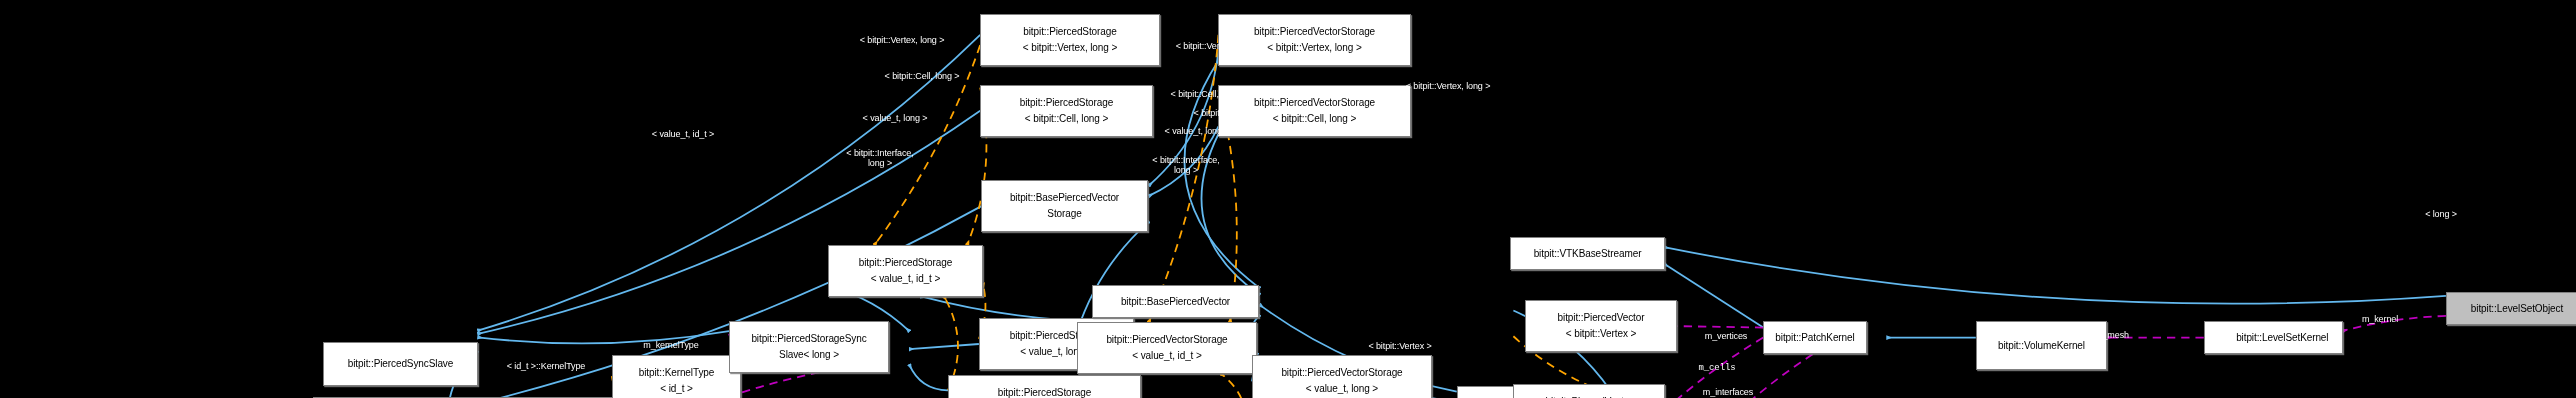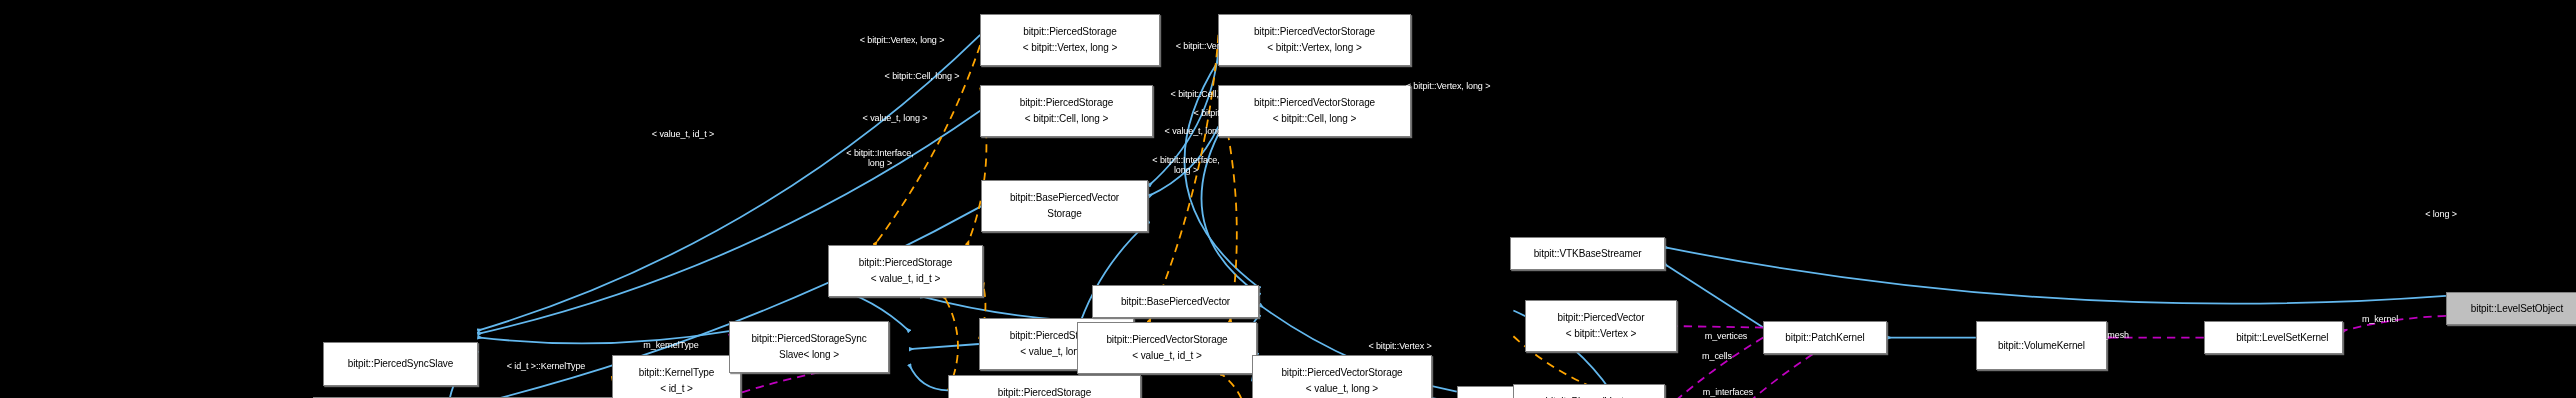--- a/index.html
+++ b/index.html
@@ -151,21 +151,21 @@
       <div class="node" style="left: 1218px; top: 14px; width: 193px; height: 52px;"><span>bitpit::PiercedVectorStorage
 &lt; bitpit::Vertex, long &gt;</span></div>
       <div class="node" style="left: 1218px; top: 85px; width: 193px; height: 52px;"><span>bitpit::PiercedVectorStorage
 &lt; bitpit::Cell, long &gt;</span></div>
       <div class="node" style="left: 1457px; top: 386px; width: 155px; height: 52px;"></div>
       <div class="node" style="left: 1510px; top: 237px; width: 155px; height: 33px; text-align: center;"><span>bitpit::VTKBaseStreamer</span></div>
       <div class="node" style="left: 1513px; top: 300px; width: 152px; height: 52px; margin-left: 12px;"><span>bitpit::PiercedVector
 &lt; bitpit::Vertex &gt;</span></div>
       <div class="node" style="left: 1513px; top: 384px; width: 152px; height: 52px;"><span>bitpit::PiercedVector
 &lt; bitpit::Cell &gt;</span></div>
-      <div class="node" style="left: 1763px; top: 321px; width: 124px; height: 33px; align-items: center;"><span>bitpit::PatchKernel</span></div>
+      <div class="node" style="left: 1763px; top: 321px; width: 104px; height: 33px; align-items: center;"><span>bitpit::PatchKernel</span></div>
       <div class="node" style="left: 1976px; top: 321px; width: 131px; height: 49px;"><span>bitpit::VolumeKernel</span></div>
       <div class="node" style="left: 2204px; top: 321px; width: 139px; height: 33px; padding-left: 20px;"><span>bitpit::LevelSetKernel</span></div>
       <div class="node focus" style="left: 2446px; top: 292px; width: 142px; height: 33px;"><span>bitpit::LevelSetObject</span></div>
     </div>
   <div id="label-layer">
       <div class="elabel" style="left: 902px; top: 40px;">&lt; bitpit::Vertex, long &gt;</div>
       <div class="elabel" style="left: 922px; top: 76px;">&lt; bitpit::Cell, long &gt;</div>
       <div class="elabel" style="left: 1218px; top: 46px;">&lt; bitpit::Vertex, long &gt;</div>
       <div class="elabel" style="left: 1231px; top: 113px;">&lt; bitpit::Cell, long &gt;</div>
       <div class="elabel" style="left: 1448px; top: 86px;">&lt; bitpit::Vertex, long &gt;</div>
@@ -175,20 +175,20 @@
 long &gt;</div>
       <div class="elabel" style="left: 1208px; top: 94px;">&lt; bitpit::Cell, long &gt;</div>
       <div class="elabel" style="left: 1197px; top: 131px;">&lt; value_t, long &gt;</div>
       <div class="elabel" style="left: 1186px; top: 165px;">&lt; bitpit::Interface,
 long &gt;</div>
       <div class="elabel" style="left: 546px; top: 366px;">&lt; id_t &gt;::KernelType</div>
       <div class="elabel" style="left: 671px; top: 345px;">m_kernelType</div>
       <div class="elabel" style="left: 1400px; top: 346px;">&lt; bitpit::Vertex &gt;</div>
       <div class="elabel" style="left: 1395px; top: 402px;">&lt; bitpit::Cell &gt;</div>
       <div class="elabel" style="left: 1726px; top: 336px;">m_vertices</div>
-      <div class="elabel" style="left: 1717px; top: 356px;">m_cells</div>
+      <div class="elabel" style="left: 1717px; top: 368px; font-family: Liberation Mono, monospace;">m_cells</div>
       <div class="elabel" style="left: 1728px; top: 392px;">m_interfaces</div>
       <div class="elabel" style="left: 2112px; top: 335px;">m_mesh</div>
       <div class="elabel" style="left: 2380px; top: 319px;">m_kernel</div>
       <div class="elabel" style="left: 2441px; top: 214px;">&lt; long &gt;</div>
     </div>
 </div>
 
 
 </body></html>

